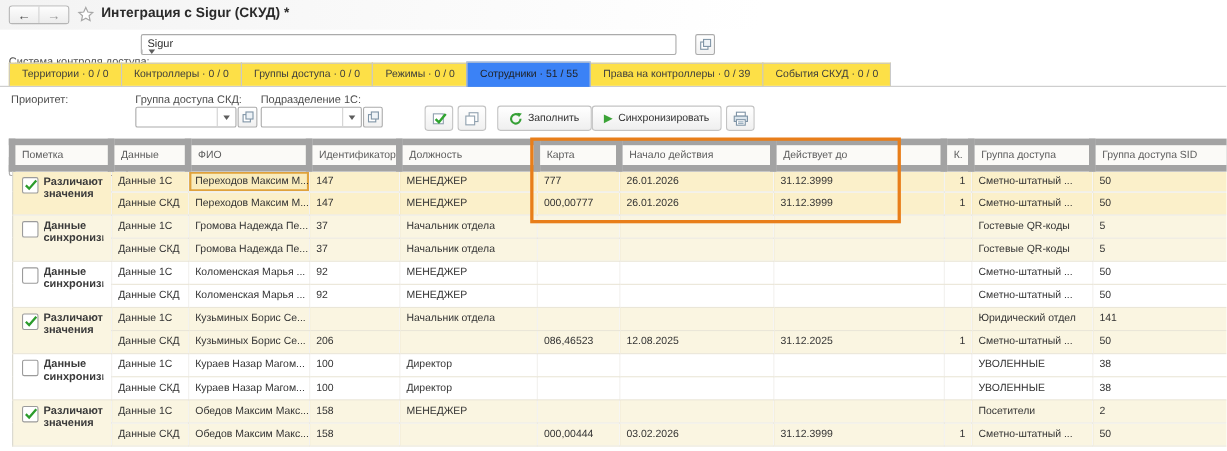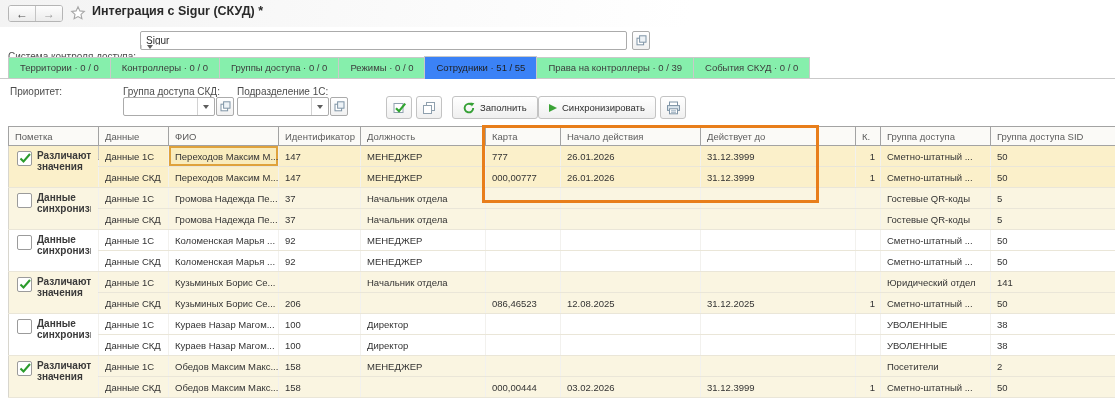--- a/index.html
+++ b/index.html
@@ -25,34 +25,34 @@
   .flabel{position:absolute;font-size:10px;color:#4c4c4c;white-space:nowrap;}
   .combo{position:absolute;height:19px;border:1px solid #ababab;border-radius:2px;background:#fff;display:flex;align-items:stretch;box-sizing:border-box;}
   .combo-val{flex:1;font-size:10px;color:#2f2f2f;padding:3px 0 0 5px;overflow:hidden;white-space:nowrap;}
   .combo-arrow{width:16px;border-left:1px solid #d2d2d2;display:flex;align-items:center;justify-content:center;}
   .tri{width:0;height:0;border-left:3.5px solid transparent;border-right:3.5px solid transparent;border-top:4px solid #5d5d5d;}
   .linkbtn{position:absolute;width:18px;height:19px;border:1px solid #ababab;border-radius:2px;background:linear-gradient(#fff,#f1f1f1);box-sizing:border-box;display:flex;align-items:center;justify-content:center;}
 
   
   .tabbar{position:absolute;left:0;top:57px;width:100%;height:22px;border-bottom:1px solid #c9c9c9;padding-left:8px;box-sizing:border-box;display:flex;align-items:flex-end;}
   .tab{position:relative;height:21px;line-height:20px;padding:0 11px;font-size:9.5px;color:#3c3c3c;
-    border:1px solid #c9c9c9;border-bottom:none;background:#86efac;margin-right:-1px;white-space:nowrap;box-sizing:border-box;}
+    border:1px solid #c9c9c9;border-bottom:none;background:#fde047;margin-right:-1px;white-space:nowrap;box-sizing:border-box;}
   .tab.active{background:#3b82f6;height:23px;line-height:22px;margin-bottom:-1px;z-index:2;color:#1f1f1f;}
 
   
   .btn{position:absolute;height:23px;border:1px solid #c3c3c3;border-radius:3px;background:linear-gradient(#ffffff,#efefef);
     font-size:9.5px;color:#2f2f2f;display:inline-flex;align-items:center;gap:5px;padding:0 10px;box-sizing:border-box;white-space:nowrap;}
   .iconbtn{position:absolute;width:26px;height:23px;border:1px solid #c3c3c3;border-radius:3px;background:linear-gradient(#ffffff,#f0f0f0);
     display:flex;align-items:center;justify-content:center;box-sizing:border-box;}
   .play{width:0;height:0;border-top:4.5px solid transparent;border-bottom:4.5px solid transparent;border-left:8px solid #3BA337;}
 
   
   .tablewrap{position:absolute;left:8px;top:126px;width:1107px;}
   table{border-collapse:collapse;table-layout:fixed;width:1107px;font-size:9.5px;color:#333;}
-  th{background:#fbfaf7;border:1px solid #a3a3a3;font-weight:normal;color:#5c5c5c;text-align:left;
+  th{background:#fbfaf7;border:6px solid #a3a3a3;font-weight:normal;color:#5c5c5c;text-align:left;
     padding:4px 6px 3px 6px;height:14px;overflow:hidden;white-space:nowrap;box-sizing:border-box;}
   td{border-right:1px solid rgba(130,120,85,0.10);border-bottom:1px solid #eae6d8;
     padding:0 6px;height:21px;overflow:hidden;white-space:nowrap;box-sizing:border-box;vertical-align:middle;}
   tr.band-sel td{background:#fbf0ca;}
   tr.band-cream td{background:#faf5e1;}
   tr.band-white td{background:#ffffff;}
   td:first-child{border-left:1px solid #d8d6ce;}
   td.mark{vertical-align:top;padding-top:4px;}
   td.c-k{text-align:right;padding-right:5px;}
   td.focus{box-shadow:inset 0 0 0 2px #dfa23c;background:#f9ecbd !important;}
@@ -77,21 +77,21 @@
           <span>→</span>
         </div>
     </div>
     <svg class="star" viewBox="0 0 16 16">
       <path d="M8 1.8 L9.9 5.9 14.3 6.4 11 9.4 11.9 13.8 8 11.6 4.1 13.8 5 9.4 1.7 6.4 6.1 5.9 Z" fill="#fff" stroke="#a7a7a7" stroke-width="1.1"></path>
     </svg>
     <div class="title">Интеграция с Sigur (СКУД) *</div>
   </div>
 
   <div class="flabel" style="left:8px;top:35px;margin-top:16px;">Система контроля доступа:</div>
-  <div class="combo" style="left:140px;top:31px;width:487px;flex-direction:column;">
+  <div class="combo" style="left:128px;top:31px;width:487px;flex-direction:column;">
     <span class="combo-val">Sigur</span>
     <span class="combo-arrow">
         <i class="tri"></i>
       </span>
   </div>
   <div class="linkbtn" style="left:632px;top:31px;">
     <svg width="11" height="11" viewBox="0 0 11 11">
       <rect x="1" y="3.2" width="6.6" height="6.6" fill="#fff" stroke="#7f94a6"></rect>
       <rect x="3.6" y="0.8" width="6.4" height="6.4" fill="#eef3f7" stroke="#7f94a6"></rect>
     </svg>

